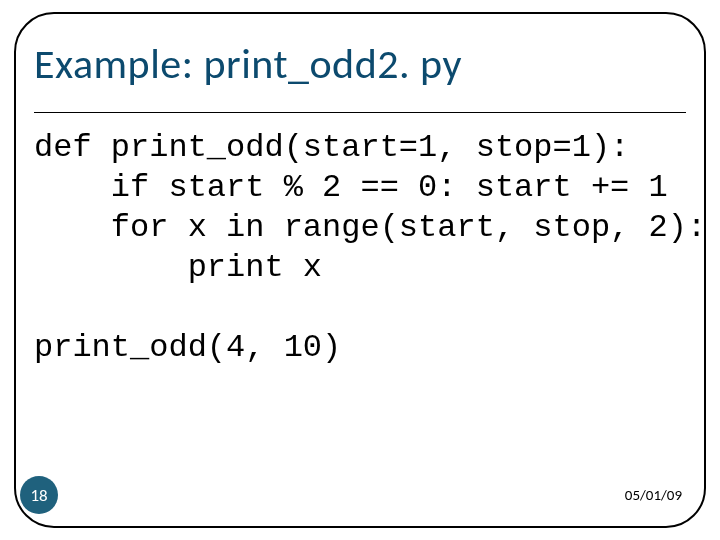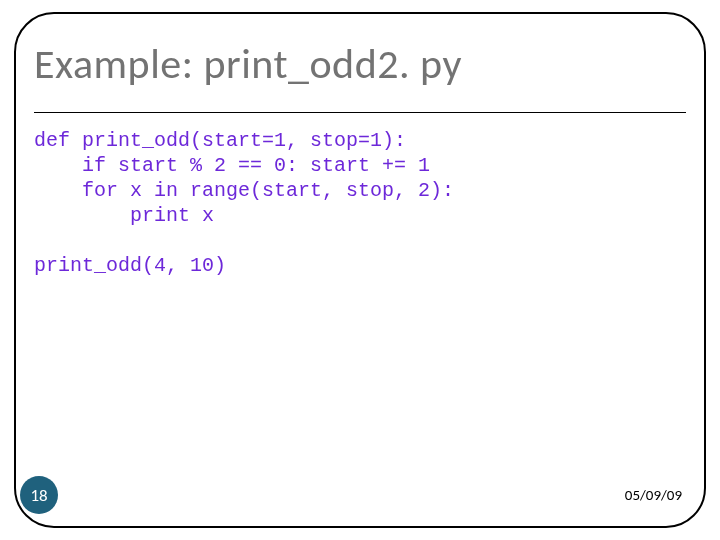--- a/index.html
+++ b/index.html
@@ -14,21 +14,21 @@
     position: absolute;
     top: 12px;
     left: 14px;
     right: 14px;
     bottom: 12px;
     border: 2px solid #000000;
     border-radius: 40px;
   }
   .title {
     font-size: 42px;
-    color: #737373;
+    color: #0c4a6e;
     font-weight: 400;
     position: absolute;
     top: 38px;
     left: 34px;
     right: 34px;
     letter-spacing: 0.5px;
   }
   .divider {
     position: absolute;
     top: 112px;
@@ -36,23 +36,23 @@
     right: 34px;
     height: 1px;
     background: #000000;
   }
   .code-block {
     position: absolute;
     top: 128px;
     left: 34px;
     right: 34px;
     font-family: "Courier New", Courier, monospace;
-    font-size: 20px;
+    font-size: 32px;
     line-height: 1.25;
-    color: #6d28d9;
+    color: #000000;
     white-space: pre;
   }
   .slide-number-badge {
     position: absolute;
     left: 20px;
     bottom: 26px;
     width: 38px;
     height: 38px;
     background: #1f617d;
     border-radius: 50%;
@@ -91,14 +91,14 @@
     if start % 2 == 0: start += 1
     for x in range(start, stop, 2):
         print x
 
 print_odd(4, 10)</pre>
 
   <div class="slide-number-badge">
     <span>18</span>
   </div>
 
-  <div class="footer-right">05/09/09</div>
+  <div class="footer-right">05/01/09</div>
 </div>
 
 </body></html>

